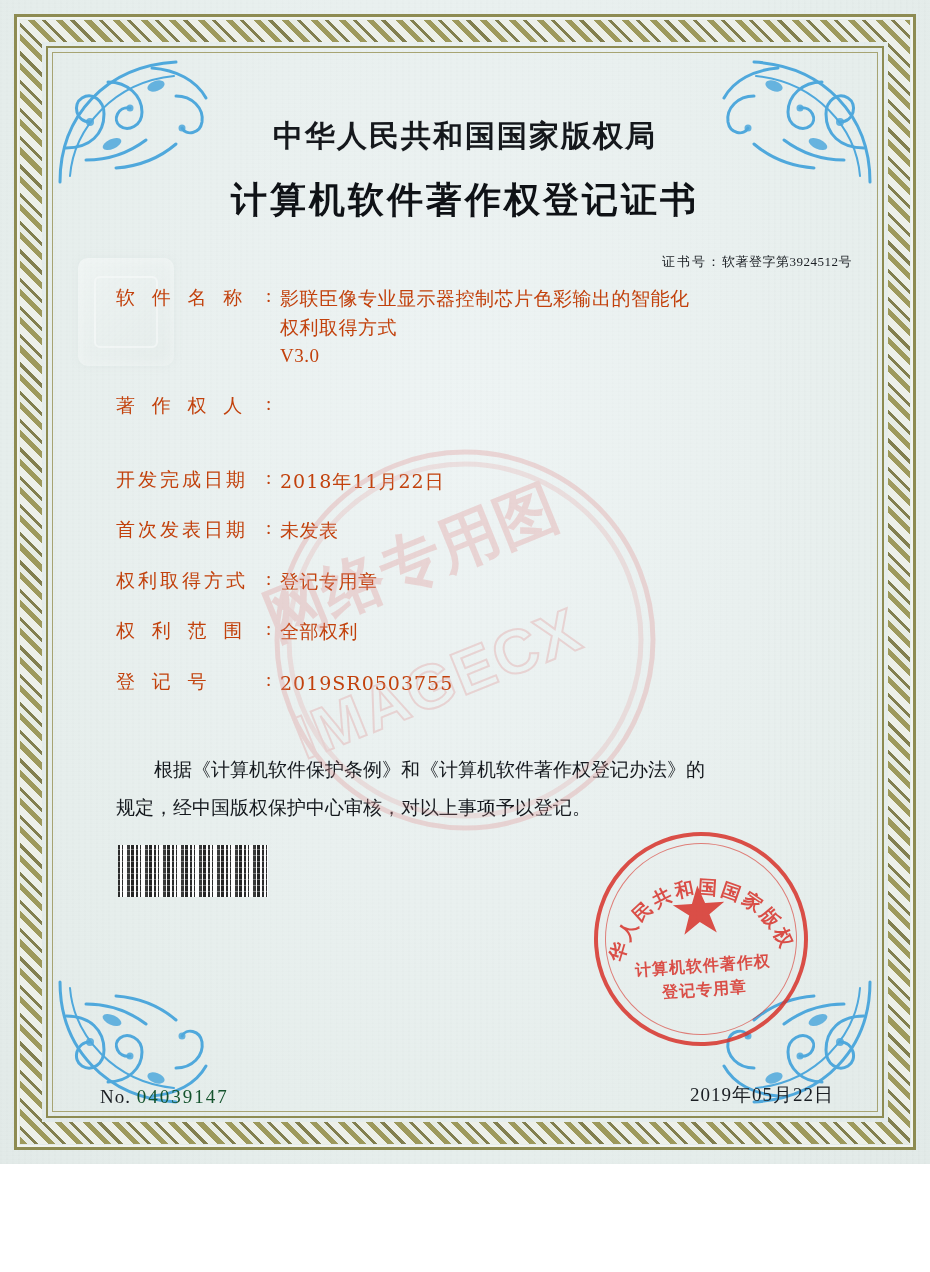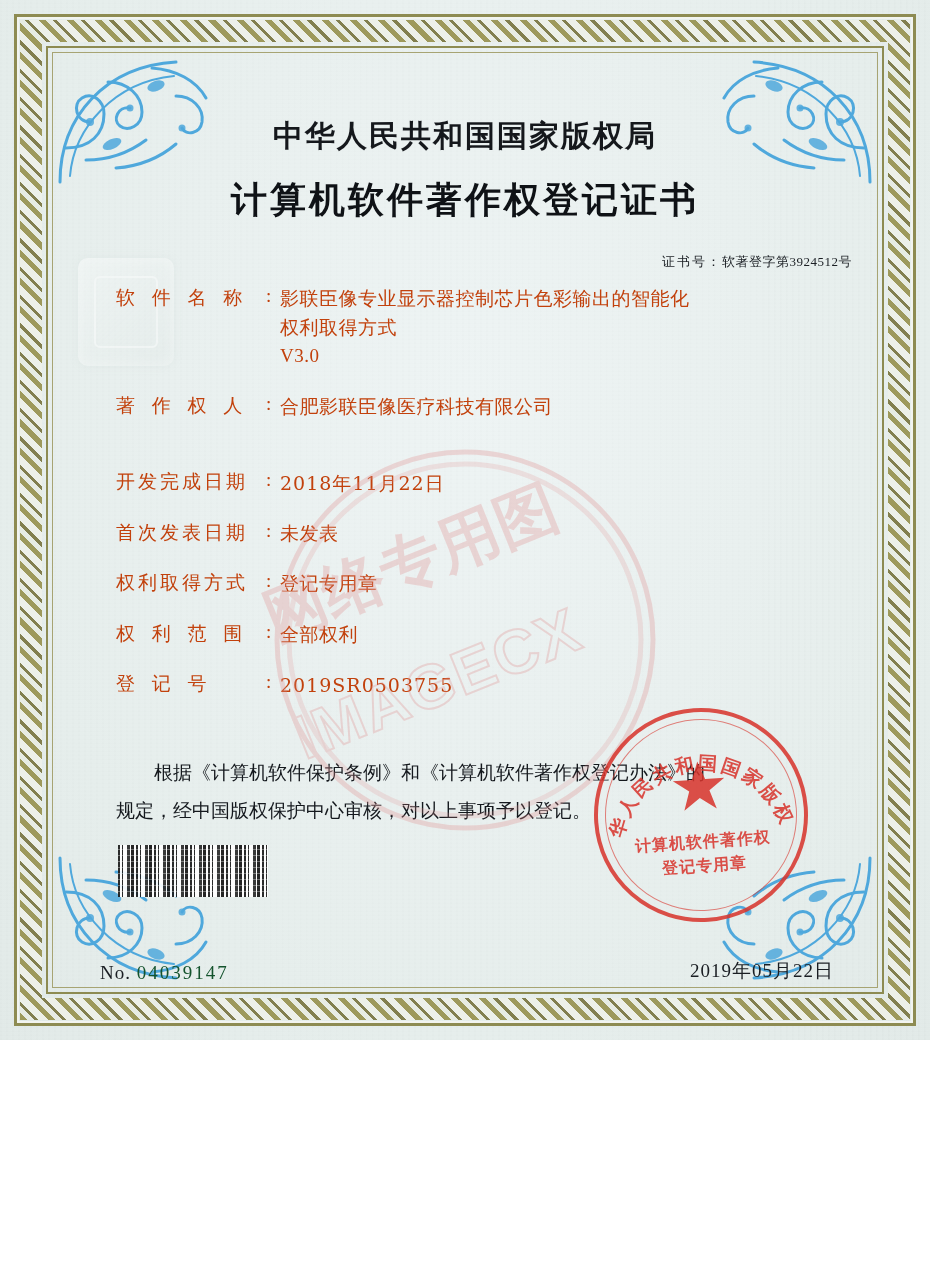--- a/index.html
+++ b/index.html
@@ -11,21 +11,21 @@
     width: 930px;
     height: 1272px;
     overflow: hidden;
     font-family: "Liberation Serif", "DejaVu Serif", serif;
   }
 
   
   .page {
     position: relative;
     width: 930px;
-    height: 1040px;
+    height: 1164px;
     background: #f3f6f3;
     overflow: hidden;
   }
 
   
   .paper-wash {
     position: absolute;
     inset: 0;
     background:
       radial-gradient(ellipse at 50% 38%, #eef4f4 0%, #e9f0ef 45%, #e6eeec 70%, #e2eae8 100%);
@@ -449,21 +449,20 @@
         <span class="field-value">
           <span>影联臣像专业显示器控制芯片色彩输出的智能化</span>
           <span class="line2">权利取得方式</span>
           <span class="line3">V3.0</span>
         </span>
       </div>
 
       <div class="field-row">
         <span class="field-label">著 作 权 人</span>
         <span class="field-colon">:</span>
-        <span class="field-value">合肥影联臣像医疗科技有限公司</span>
       </div>
 
       <div class="gap-lg"></div>
 
       <div class="field-row">
         <span class="field-label tight">开发完成日期</span>
         <span class="field-colon">:</span>
         <span class="field-value mono">2018年11月22日</span>
       </div>
 

